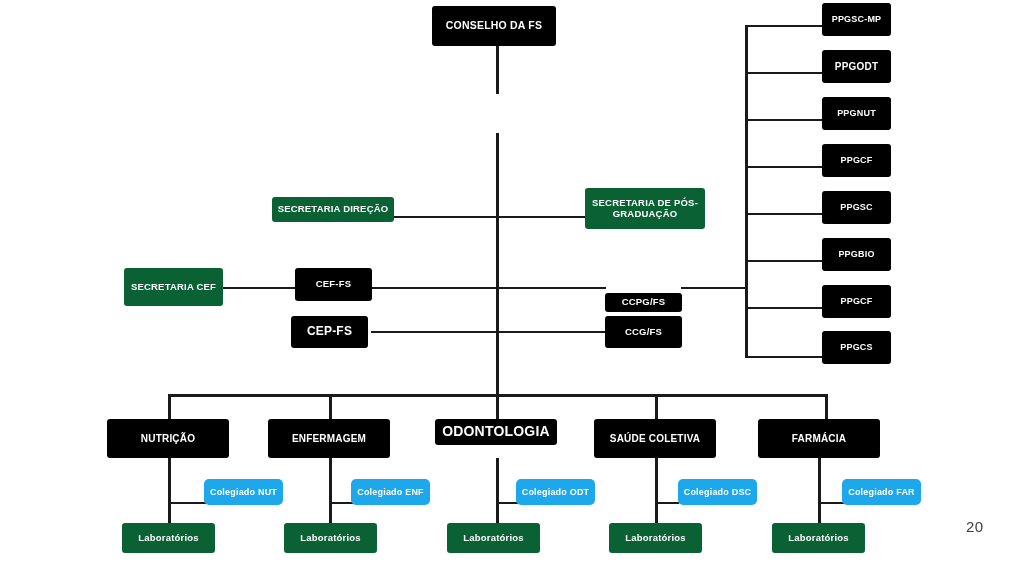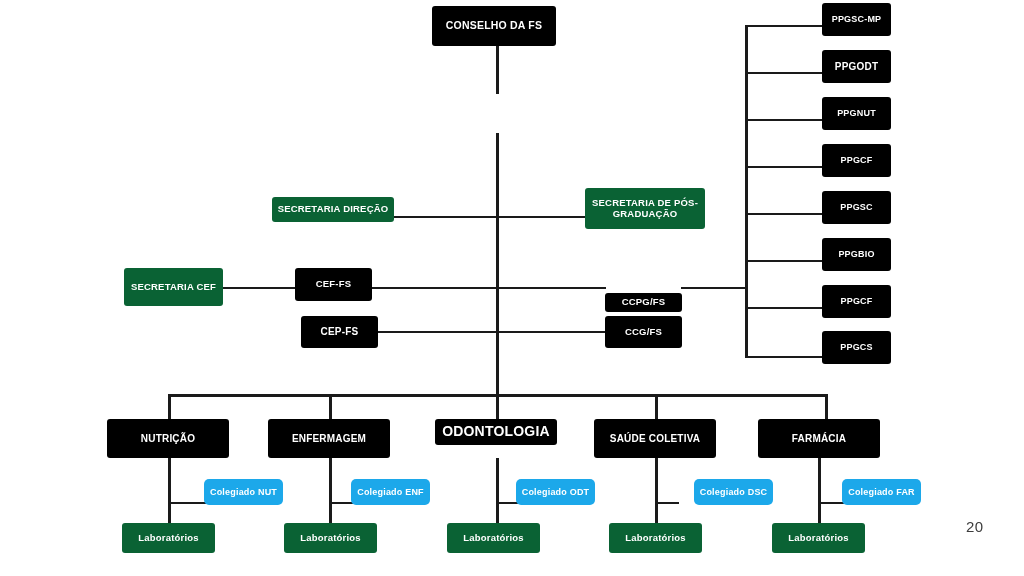--- a/index.html
+++ b/index.html
@@ -113,21 +113,21 @@
   <div class="node green" style="left:272px; top:197px; width:122px; height:25px; font-size:9.5px;">SECRETARIA DIREÇÃO</div>
 
   <div class="node green" style="left:585px; top:188px; width:120px; height:41px; font-size:9.5px; padding:0 6px;">SECRETARIA DE PÓS-GRADUAÇÃO</div>
 
   <div class="node green" style="left:124px; top:268px; width:99px; height:38px; font-size:9.5px;">SECRETARIA CEF</div>
 
   <div class="node navy" style="left:295px; top:268px; width:77px; height:33px; font-size:9.5px;">CEF-FS</div>
 
   <div class="node navy" style="left:605px; top:268px; width:77px; height:19px; font-size:9.5px;margin-top:25px;">CCPG/FS</div>
 
-  <div class="node navy" style="left:301px; top:316px; width:77px; height:32px; font-size:10px;">CEP-FS</div>
+  <div class="node navy" style="left:291px; top:316px; width:77px; height:32px; font-size:12px;">CEP-FS</div>
 
   <div class="node navy" style="left:605px; top:316px; width:77px; height:32px; font-size:9.5px;">CCG/FS</div>
 
   <div class="node navy" style="left:822px; top:3px; width:69px; height:33px; font-size:9px;">PPGSC-MP</div>
   <div class="node navy" style="left:822px; top:50px; width:69px; height:33px; font-size:10px;">PPGODT</div>
   <div class="node navy" style="left:822px; top:97px; width:69px; height:33px; font-size:9px;">PPGNUT</div>
   <div class="node navy" style="left:822px; top:144px; width:69px; height:33px; font-size:9px;">PPGCF</div>
   <div class="node navy" style="left:822px; top:191px; width:69px; height:33px; font-size:9px;">PPGSC</div>
   <div class="node navy" style="left:822px; top:238px; width:69px; height:33px; font-size:9px;">PPGBIO</div>
   <div class="node navy" style="left:822px; top:285px; width:69px; height:33px; font-size:9px;">PPGCF</div>
@@ -135,21 +135,21 @@
 
   <div class="node navy" style="left:107px; top:419px; width:122px; height:39px; font-size:10px;">NUTRIÇÃO</div>
   <div class="node navy" style="left:268px; top:419px; width:122px; height:39px; font-size:10px;">ENFERMAGEM</div>
   <div class="node navy" style="left:435px; top:419px; width:122px; height:26px; font-size:14px;">ODONTOLOGIA</div>
   <div class="node navy" style="left:594px; top:419px; width:122px; height:39px; font-size:10px;text-align:right;">SAÚDE COLETIVA</div>
   <div class="node navy" style="left:758px; top:419px; width:122px; height:39px; font-size:10px;">FARMÁCIA</div>
 
   <div class="node ltblue" style="left:204px; top:479px; width:79px; height:26px; font-size:9px;">Colegiado NUT</div>
   <div class="node ltblue" style="left:351px; top:479px; width:79px; height:26px; font-size:9px;">Colegiado ENF</div>
   <div class="node ltblue" style="left:516px; top:479px; width:79px; height:26px; font-size:9px;">Colegiado ODT</div>
-  <div class="node ltblue" style="left:694px; top:479px; width:79px; height:26px; font-size:9px;">Colegiado DSC</div>
+  <div class="node ltblue" style="left:678px; top:479px; width:79px; height:26px; font-size:9px;">Colegiado DSC</div>
   <div class="node ltblue" style="left:842px; top:479px; width:79px; height:26px; font-size:9px;">Colegiado FAR</div>
 
   <div class="node green" style="left:122px; top:523px; width:93px; height:30px; font-size:9.5px;">Laboratórios</div>
   <div class="node green" style="left:284px; top:523px; width:93px; height:30px; font-size:9.5px;">Laboratórios</div>
   <div class="node green" style="left:447px; top:523px; width:93px; height:30px; font-size:9.5px;">Laboratórios</div>
   <div class="node green" style="left:609px; top:523px; width:93px; height:30px; font-size:9.5px;">Laboratórios</div>
   <div class="node green" style="left:772px; top:523px; width:93px; height:30px; font-size:9.5px;">Laboratórios</div>
 
   <div class="page-number" style="left:966px; top:518px;">20</div>
 

